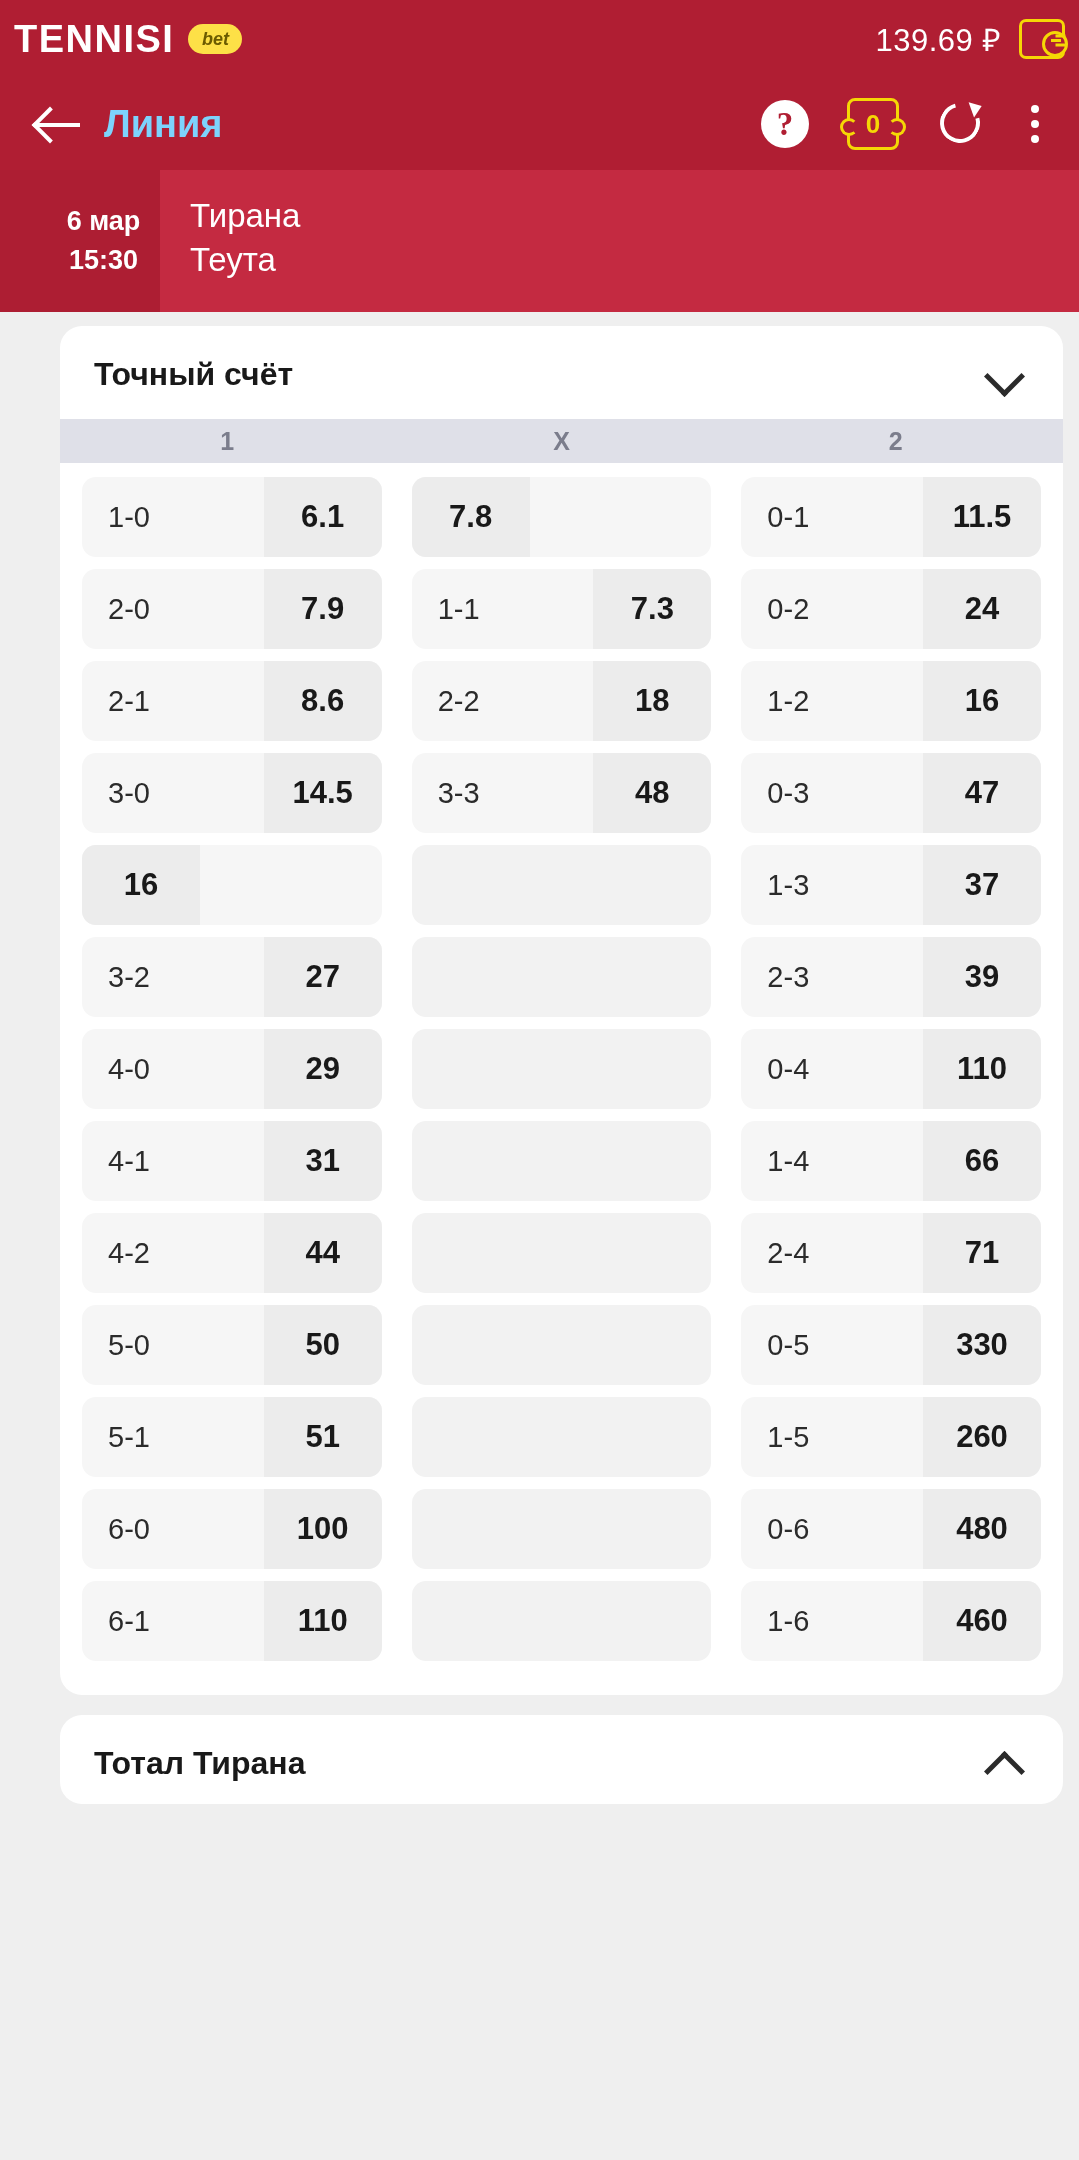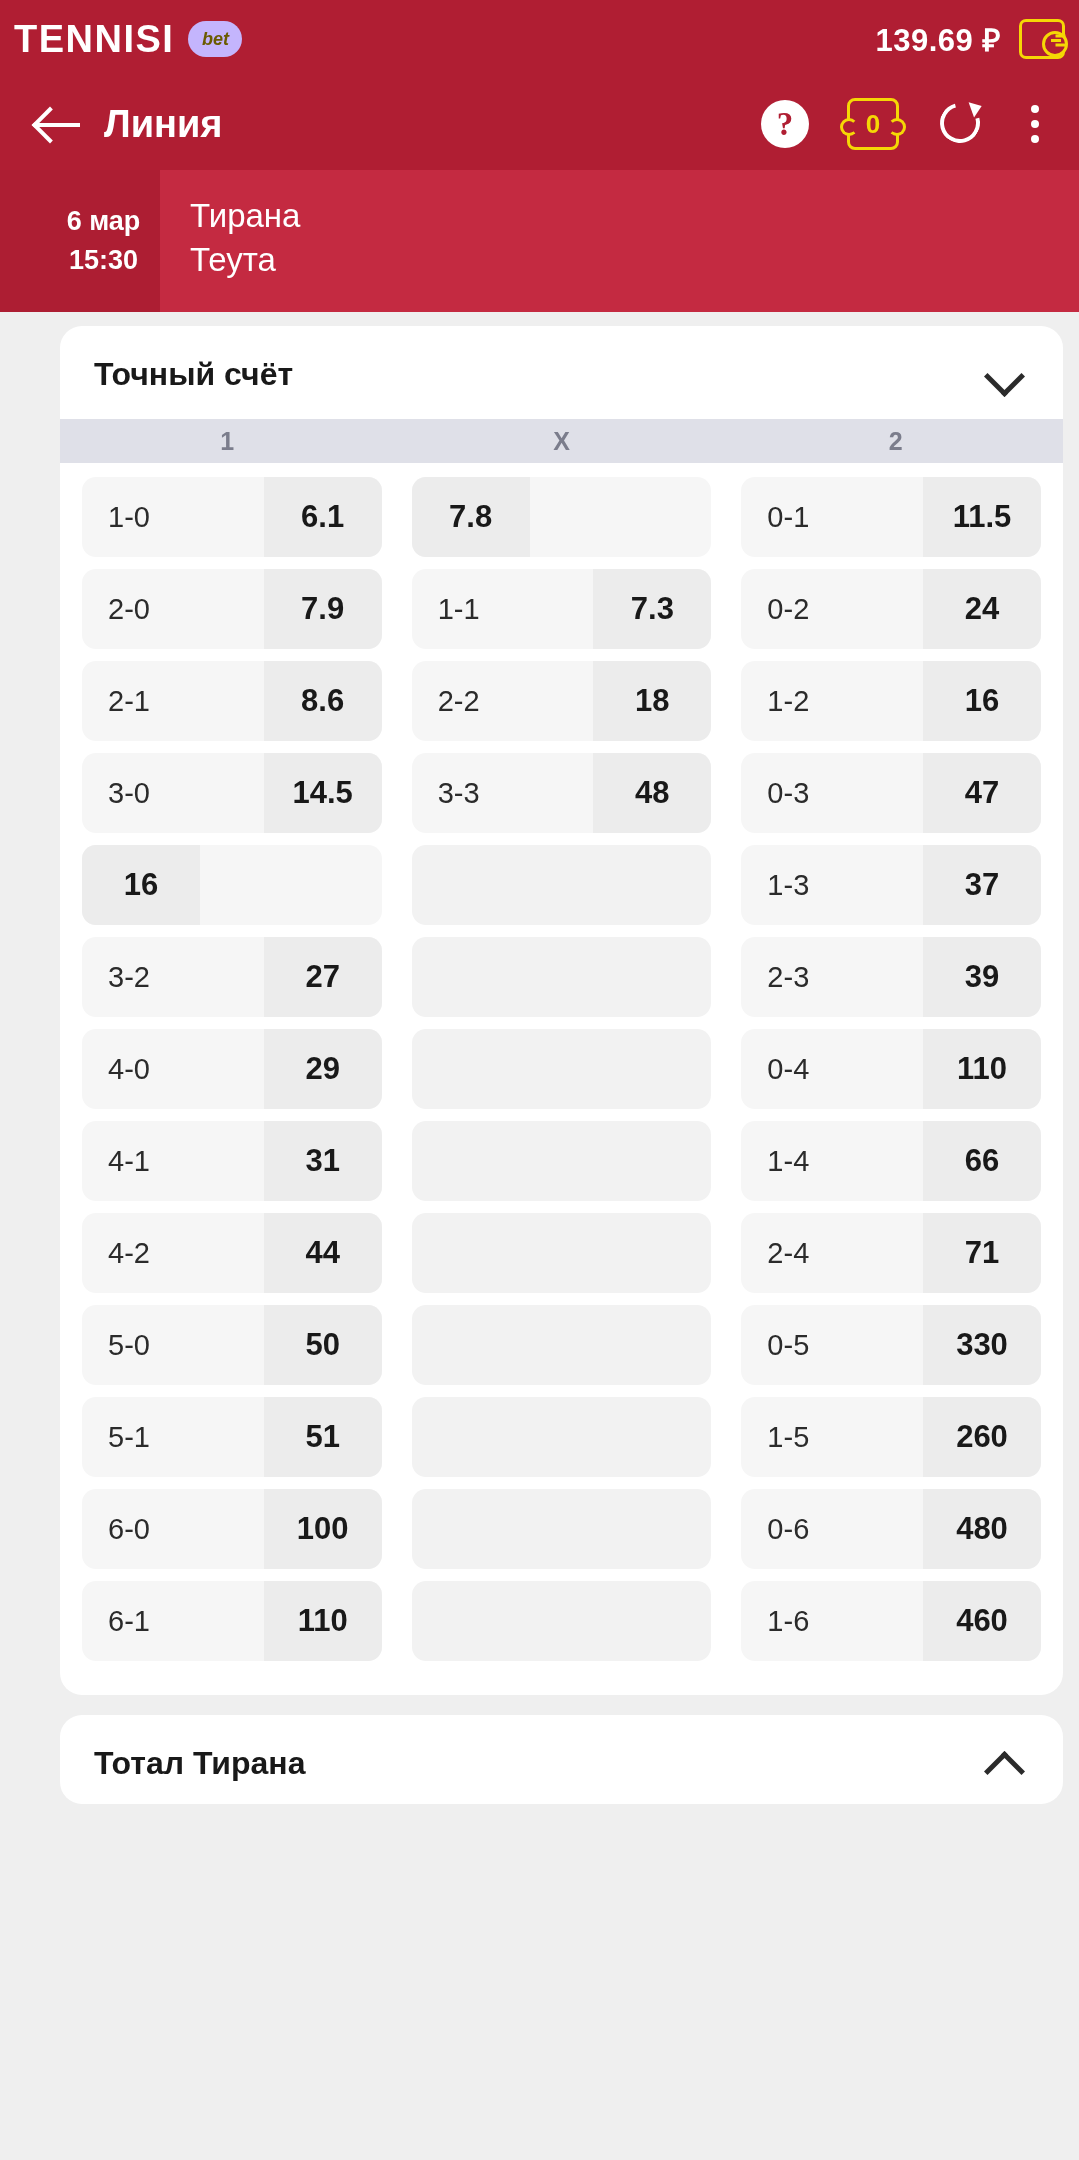--- a/index.html
+++ b/index.html
@@ -27,34 +27,34 @@
     justify-content: space-between;
   }
   .brand-left { display: flex; align-items: center; gap: 14px; }
   .brand-name {
     color: #ffffff;
     font-size: 38px;
     font-weight: bold;
     letter-spacing: 1.5px;
   }
   .brand-chip {
-    width: 54px; height: 36px;
-    background: #c4b5fd;
+    width: 54px; height: 30px;
+    background: #fde047;
     border-radius: 18px;
     display: flex; align-items: center; justify-content: center;
     color: #6b5b00;
     font-size: 18px;
     font-weight: bold;
     font-style: italic;
   }
   .brand-right { display: flex; align-items: center; gap: 18px; }
   .balance {
     color: #ffffff;
     font-size: 31px;
-    font-weight: bold;
+    font-weight: normal;
     letter-spacing: .5px;
   }
   .wallet-icon {
     width: 46px; height: 40px;
     border: 3px solid #f5d705;
     border-radius: 7px;
     position: relative;
   }
   .wallet-icon::after {
     content: "";
@@ -99,21 +99,21 @@
   .back-arrow::after {
     content: "";
     position: absolute;
     left: 7px; top: 16px;
     width: 22px; height: 22px;
     border-left: 4px solid #fff;
     border-bottom: 4px solid #fff;
     transform: rotate(45deg);
   }
   .page-title {
-    color: #ffffff;
+    color: #7dd3fc;
     font-size: 38px;
     font-weight: bold;
     flex: 1 1 auto;
   }
   .action-icons { display: flex; align-items: center; gap: 38px; margin-right: 6px; }
   .help-icon {
     width: 48px; height: 48px;
     border-radius: 50%;
     background: #fff;
     color: #b01e33;

